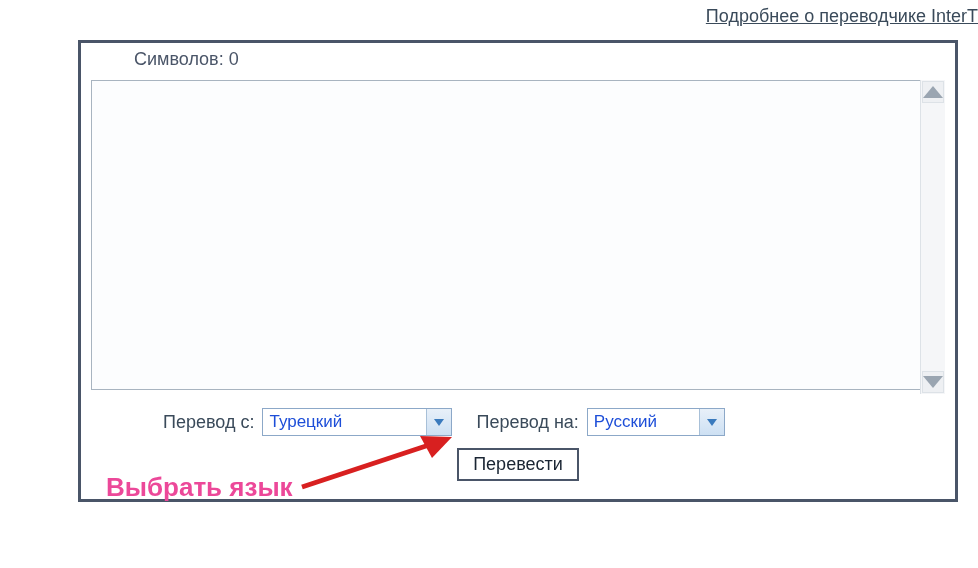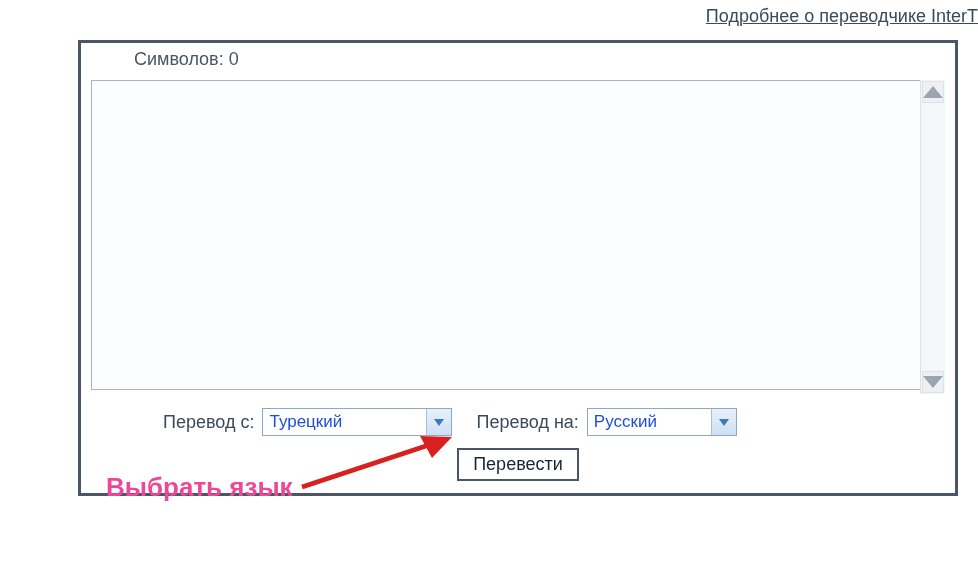--- a/index.html
+++ b/index.html
@@ -117,38 +117,38 @@
       font-size: 17px;
       color: #1d4ed8;
       box-sizing: border-box;
       cursor: pointer;
       position: relative;
     }
     .select-from {
       width: 190px;
     }
     .select-to {
-      width: 150px;
+      width: 138px;
     }
     .select-arrow {
       width: 24px;
       height: 26px;
       background: linear-gradient(#e8f0f9, #cde0f3);
       border-left: 1px solid #a8c0d8;
       display: flex;
       align-items: center;
       justify-content: center;
     }
     .select-arrow svg {
       width: 10px;
       height: 7px;
     }
     .button-row {
       text-align: center;
-      padding: 6px 0 12px 0;
+      padding: 6px 0 18px 0;
     }
     .translate-btn {
       border: 2px solid #4a5568;
       background: #ffffff;
       padding: 4px 14px;
       font-size: 18px;
       color: #1a2533;
       cursor: pointer;
     }
     .annotation-label {

